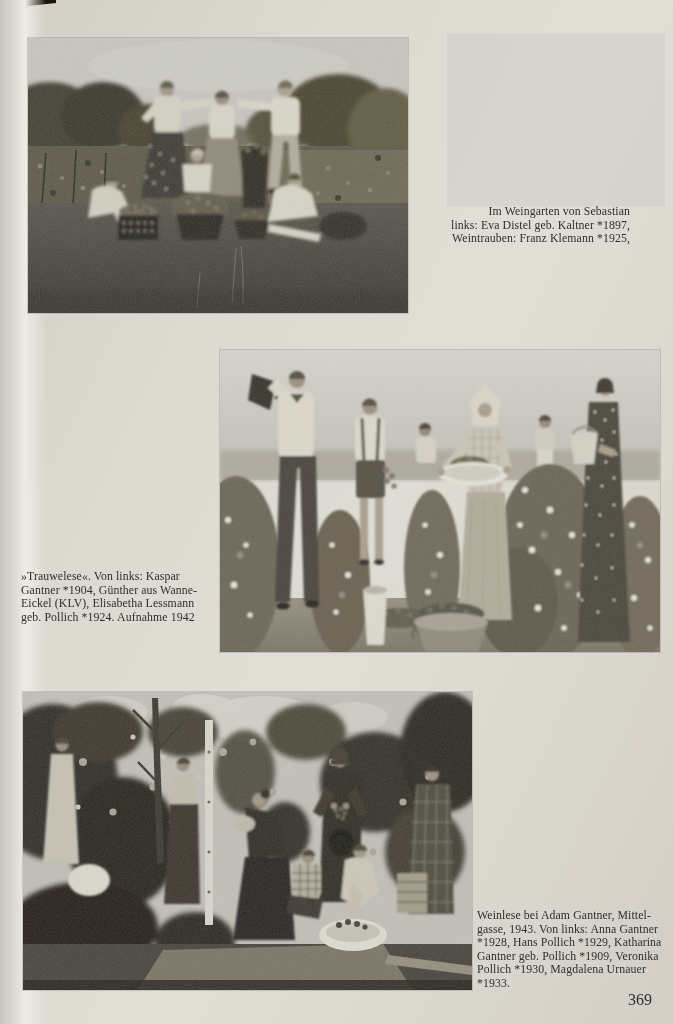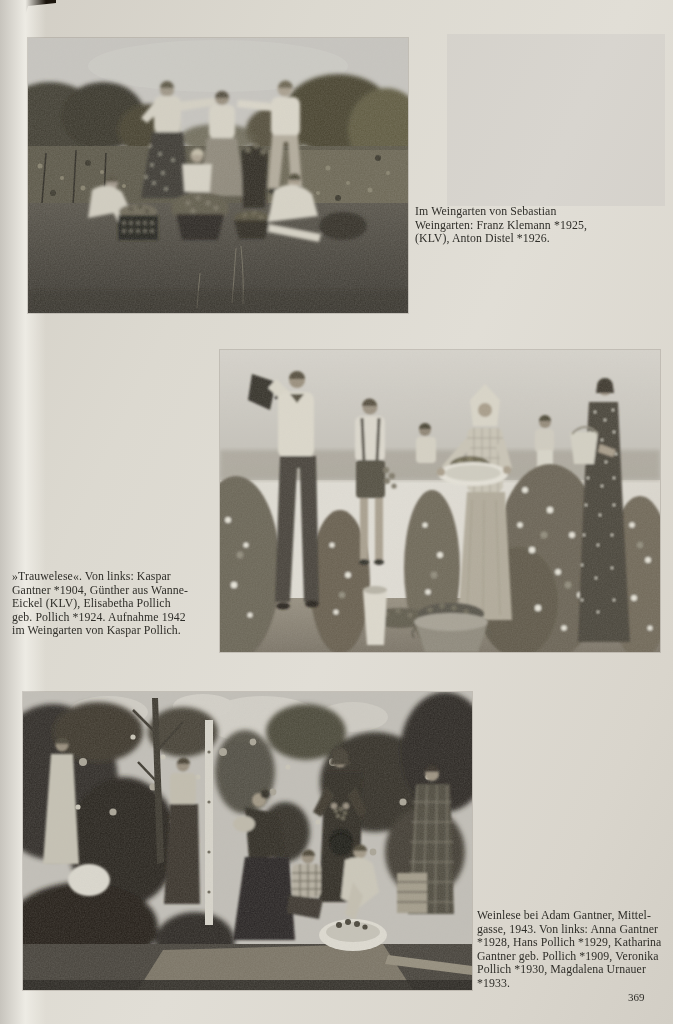--- a/index.html
+++ b/index.html
@@ -13,24 +13,24 @@
   .ghost{position:absolute;left:447px;top:34px;width:218px;height:172px;
     background:rgba(140,142,152,0.10);}
   .corner-svg{position:absolute;left:0;top:0;}
   .photo{position:absolute;box-shadow:0 0 0 1px rgba(110,105,95,.25);}
   .photo svg{display:block;width:100%;height:100%;}
   #photo-top{left:28px;top:38px;width:380px;height:275px;}
   #photo-middle{left:220px;top:350px;width:440px;height:302px;}
   #photo-bottom{left:23px;top:692px;width:449px;height:298px;}
   .caption{position:absolute;font-size:11.8px;line-height:13.6px;letter-spacing:.1px;}
   .caption div{white-space:nowrap;}
-  #caption-top{left:415px;top:205px;width:215px;}
-  #caption-middle{left:12px;top:570px;width:215px;}
+  #caption-top{left:415px;top:205px;width:215px;text-align:right;}
+  #caption-middle{left:21px;top:570px;width:215px;}
   #caption-bottom{left:477px;top:909px;width:205px;}
-  .pagenum{position:absolute;left:628px;top:991px;font-size:11px;}
+  .pagenum{position:absolute;left:628px;top:991px;font-size:16px;}
 </style>
 </head>
 <body>
 
 <div class="page">
 
   <svg class="corner-svg" width="70" height="280">
     <polygon points="0,0 56,0 56,3 28,6 22,26 9,31 6,238 0,252" fill="#1b150d"></polygon>
     <ellipse cx="16" cy="13" rx="8" ry="10" fill="#565425" opacity="0.75"></ellipse>
   </svg>
@@ -575,30 +575,29 @@
             <circle cx="342" cy="235" r="2.6"></circle>
         </g>
         <rect y="288" width="449" height="10" fill="#26231e" opacity="0.85"></rect>
       </g>
       <rect width="449" height="298" filter="url(#p3n)" opacity="0.45"></rect>
     </svg>
   </figure>
 
   <div class="caption" id="caption-top">
     <div>Im Weingarten von Sebastian</div>
-    <div>Weingarten: Franz Klemann *1925,</div>
-    <div>(KLV), Anton Distel *1926.</div>
+    <div>links: Eva Distel geb. Kaltner *1897,</div>
+    <div>Weintrauben: Franz Klemann *1925,</div>
   </div>
 
   <div class="caption" id="caption-middle">
     <div>»Trauwelese«. Von links: Kaspar</div>
     <div>Gantner *1904, Günther aus Wanne-</div>
-    <div>Eickel (KLV), Elisabetha Pollich</div>
+    <div>Eickel (KLV), Elisabetha Lessmann</div>
     <div>geb. Pollich *1924. Aufnahme 1942</div>
-    <div>im Weingarten von Kaspar Pollich.</div>
   </div>
 
   <div class="caption" id="caption-bottom">
     <div>Weinlese bei Adam Gantner, Mittel-</div>
     <div>gasse, 1943. Von links: Anna Gantner</div>
     <div>*1928, Hans Pollich *1929, Katharina</div>
     <div>Gantner geb. Pollich *1909, Veronika</div>
     <div>Pollich *1930, Magdalena Urnauer</div>
     <div>*1933.</div>
   </div>

